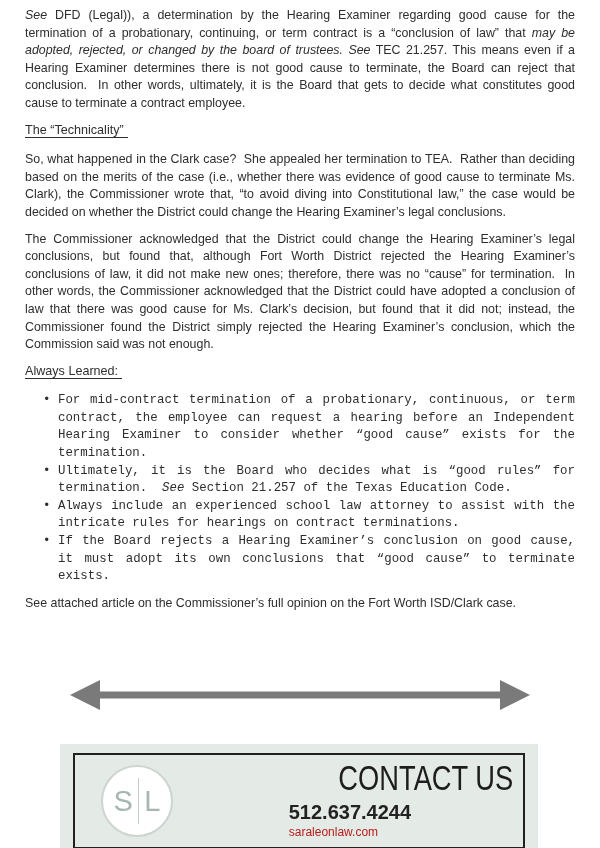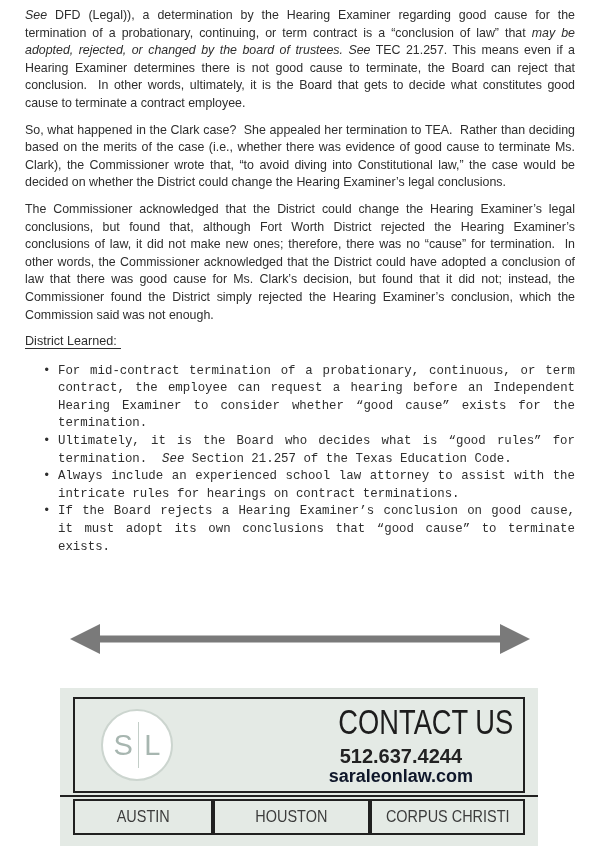--- a/index.html
+++ b/index.html
@@ -90,43 +90,43 @@
   .logo-letter{
     font-size:29px;
     color:#a7b6b0;
     line-height:1;
     padding:0 5px;
   }
   .logo-divider{
     width:1.5px;height:46px;
     background:#c3cec8;
   }
-  .contact-info{text-align:center;}
+  .contact-info{text-align:left;}
   .contact-title{
     font-size:35px;
     font-weight:400;
     color:#1d1d1d;
     letter-spacing:0px;
     line-height:1;
     display:inline-block;
     transform:scaleX(0.78);
     transform-origin:100% 50%;
     white-space:nowrap;
     margin-bottom:7px;
   }
   .contact-phone{
     font-size:20px;
     font-weight:700;
     color:#222222;
     line-height:20px;
   }
   .contact-site{
-    font-size:18px;
-    font-weight:700;
-    color:#0f172a;
+    font-size:12px;
+    font-weight:400;
+    color:#b91c1c;
     line-height:20px;
   }
   .hline{
     height:2px;
     background:#202020;
     margin:2px -13px 2px -13px;
   }
   .cities{
     display:flex;
     height:36px;
@@ -152,34 +152,36 @@
   }
 </style>
 </head>
 <body>
 
 <div class="page">
   <div class="content">
 
     <p class="para"><span class="it">See</span><span> DFD (Legal)), a determination by the Hearing Examiner regarding good cause for the termination of a probationary, continuing, or term contract is a “conclusion of law” that </span><span class="it">may be adopted, rejected, or changed by the board of trustees. See</span><span> TEC 21.257. This means even if a Hearing Examiner determines there is not good cause to terminate, the Board can reject that conclusion.  In other words, ultimately, it is the Board that gets to decide what constitutes good cause to terminate a contract employee.</span></p>
 
+    <p class="heading"><span class="u">The “Technicality”</span></p>
 
     <p class="para"><span>So, what happened in the Clark case?  She appealed her termination to TEA.  Rather than deciding based on the merits of the case (i.e., whether there was evidence of good cause to terminate Ms. Clark), the Commissioner wrote that, “to avoid diving into Constitutional law,” the case would be decided on whether the District could change the Hearing Examiner’s legal conclusions.</span></p>
 
     <p class="para"><span>The Commissioner acknowledged that the District could change the Hearing Examiner’s legal conclusions, but found that, although Fort Worth District rejected the Hearing Examiner’s conclusions of law, it did not make new ones; therefore, there was no “cause” for termination.  In other words, the Commissioner acknowledged that the District could have adopted a conclusion of law that there was good cause for Ms. Clark’s decision, but found that it did not; instead, the Commissioner found the District simply rejected the Hearing Examiner’s conclusion, which the Commission said was not enough.</span></p>
 
-    <p class="heading"><span class="u">District Learned:</span></p>
+    <p class="heading"><span class="u">Always Learned:</span></p>
 
     <ul class="bullets">
       <li><span>For mid-contract termination of a probationary, continuous, or term contract, the employee can request a hearing before an Independent Hearing Examiner to consider whether “good cause” exists for the termination.</span></li>
       <li><span>Ultimately, it is the Board who decides what is “good rules” for termination.  </span><span class="it">See</span><span> Section 21.257 of the Texas Education Code.</span></li>
       <li><span>Always include an experienced school law attorney to assist with the intricate rules for hearings on contract terminations.</span></li>
       <li><span>If the Board rejects a Hearing Examiner’s conclusion on good cause, it must adopt its own conclusions that “good cause” to terminate exists.</span></li>
     </ul>
 
+    <p class="para"><span>See attached article on the Commissioner’s full opinion on the Fort Worth ISD/Clark case.</span></p>
   </div>
 
   <div class="arrow-wrap">
     <svg width="460" height="38" viewBox="0 0 460 38" xmlns="http://www.w3.org/2000/svg">
       <line x1="26" y1="19" x2="434" y2="19" stroke="#7a7a7a" stroke-width="7"></line>
       <polygon points="0,19 30,4 30,34" fill="#7a7a7a"></polygon>
       <polygon points="460,19 430,4 430,34" fill="#7a7a7a"></polygon>
     </svg>
   </div>
 

